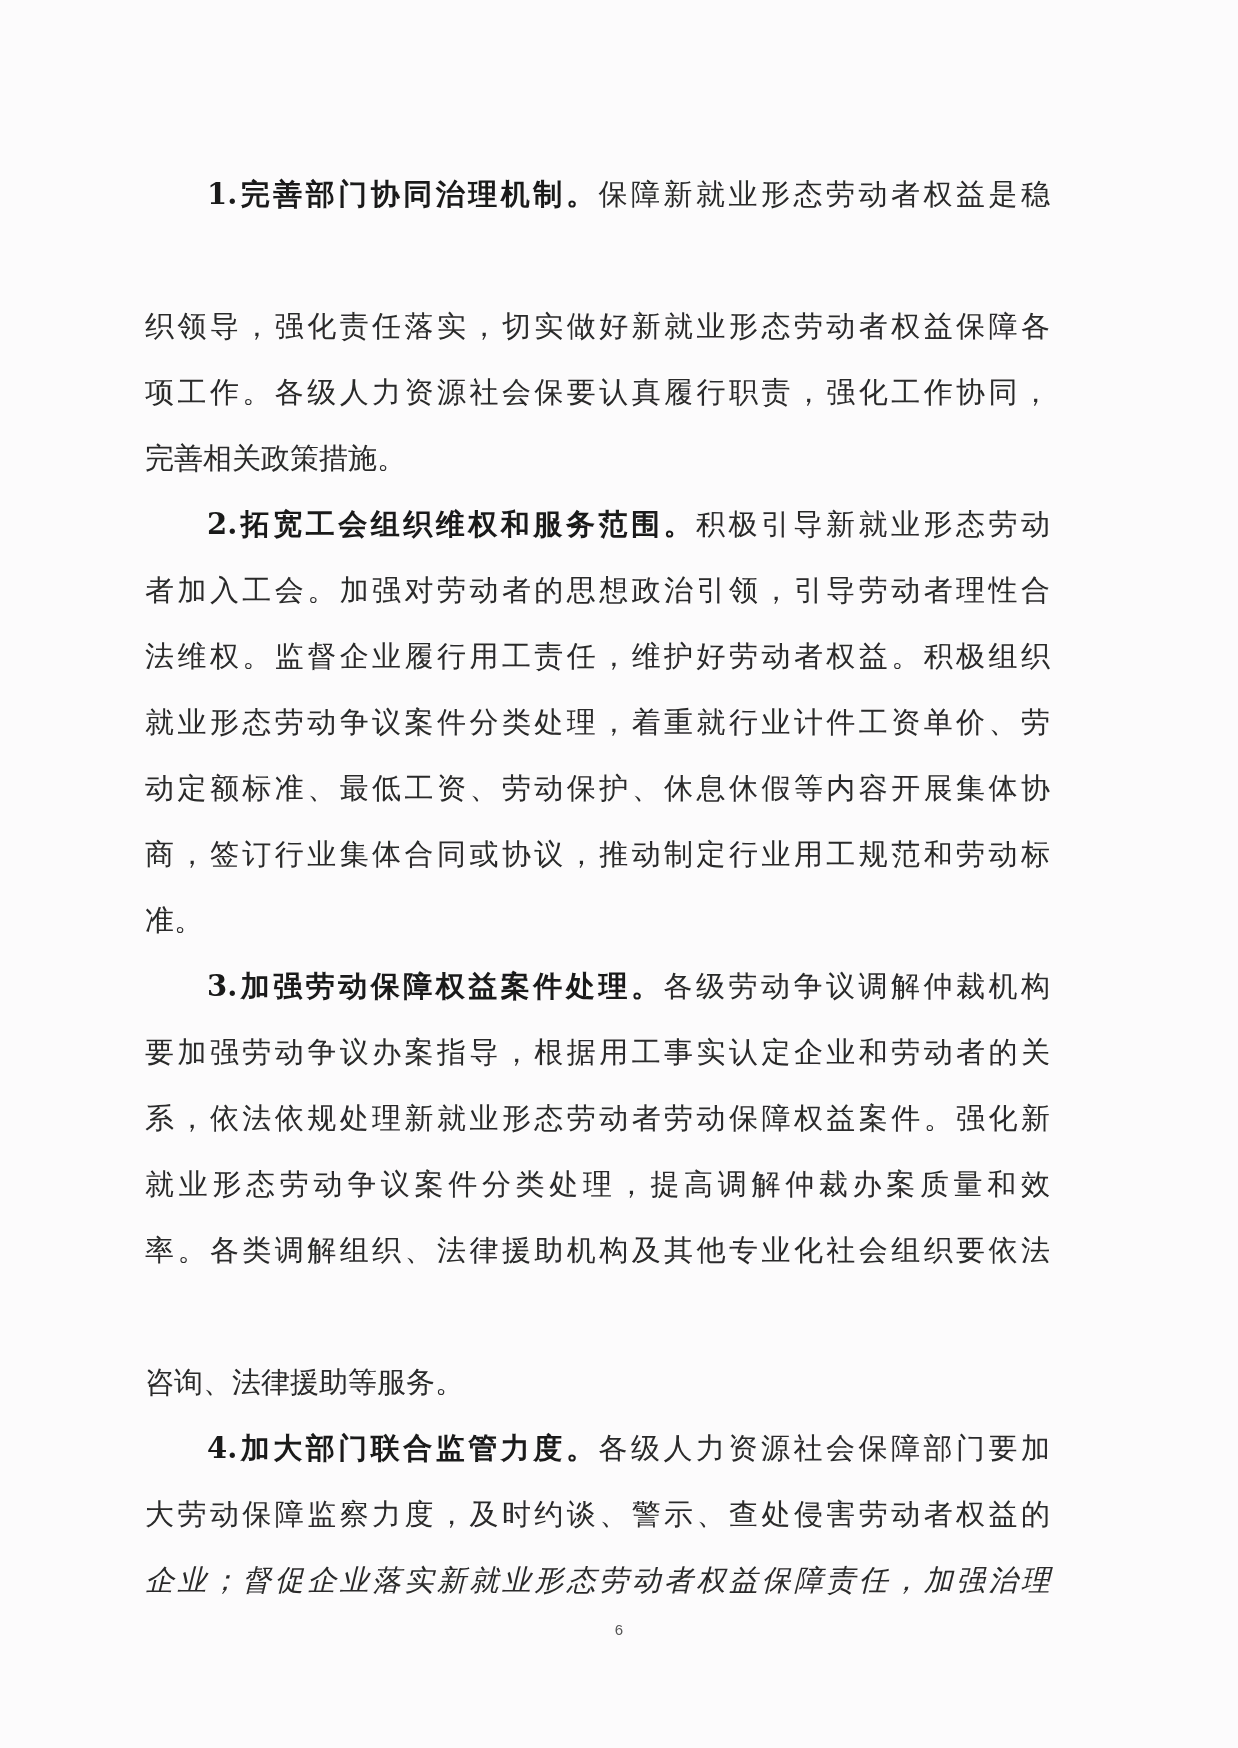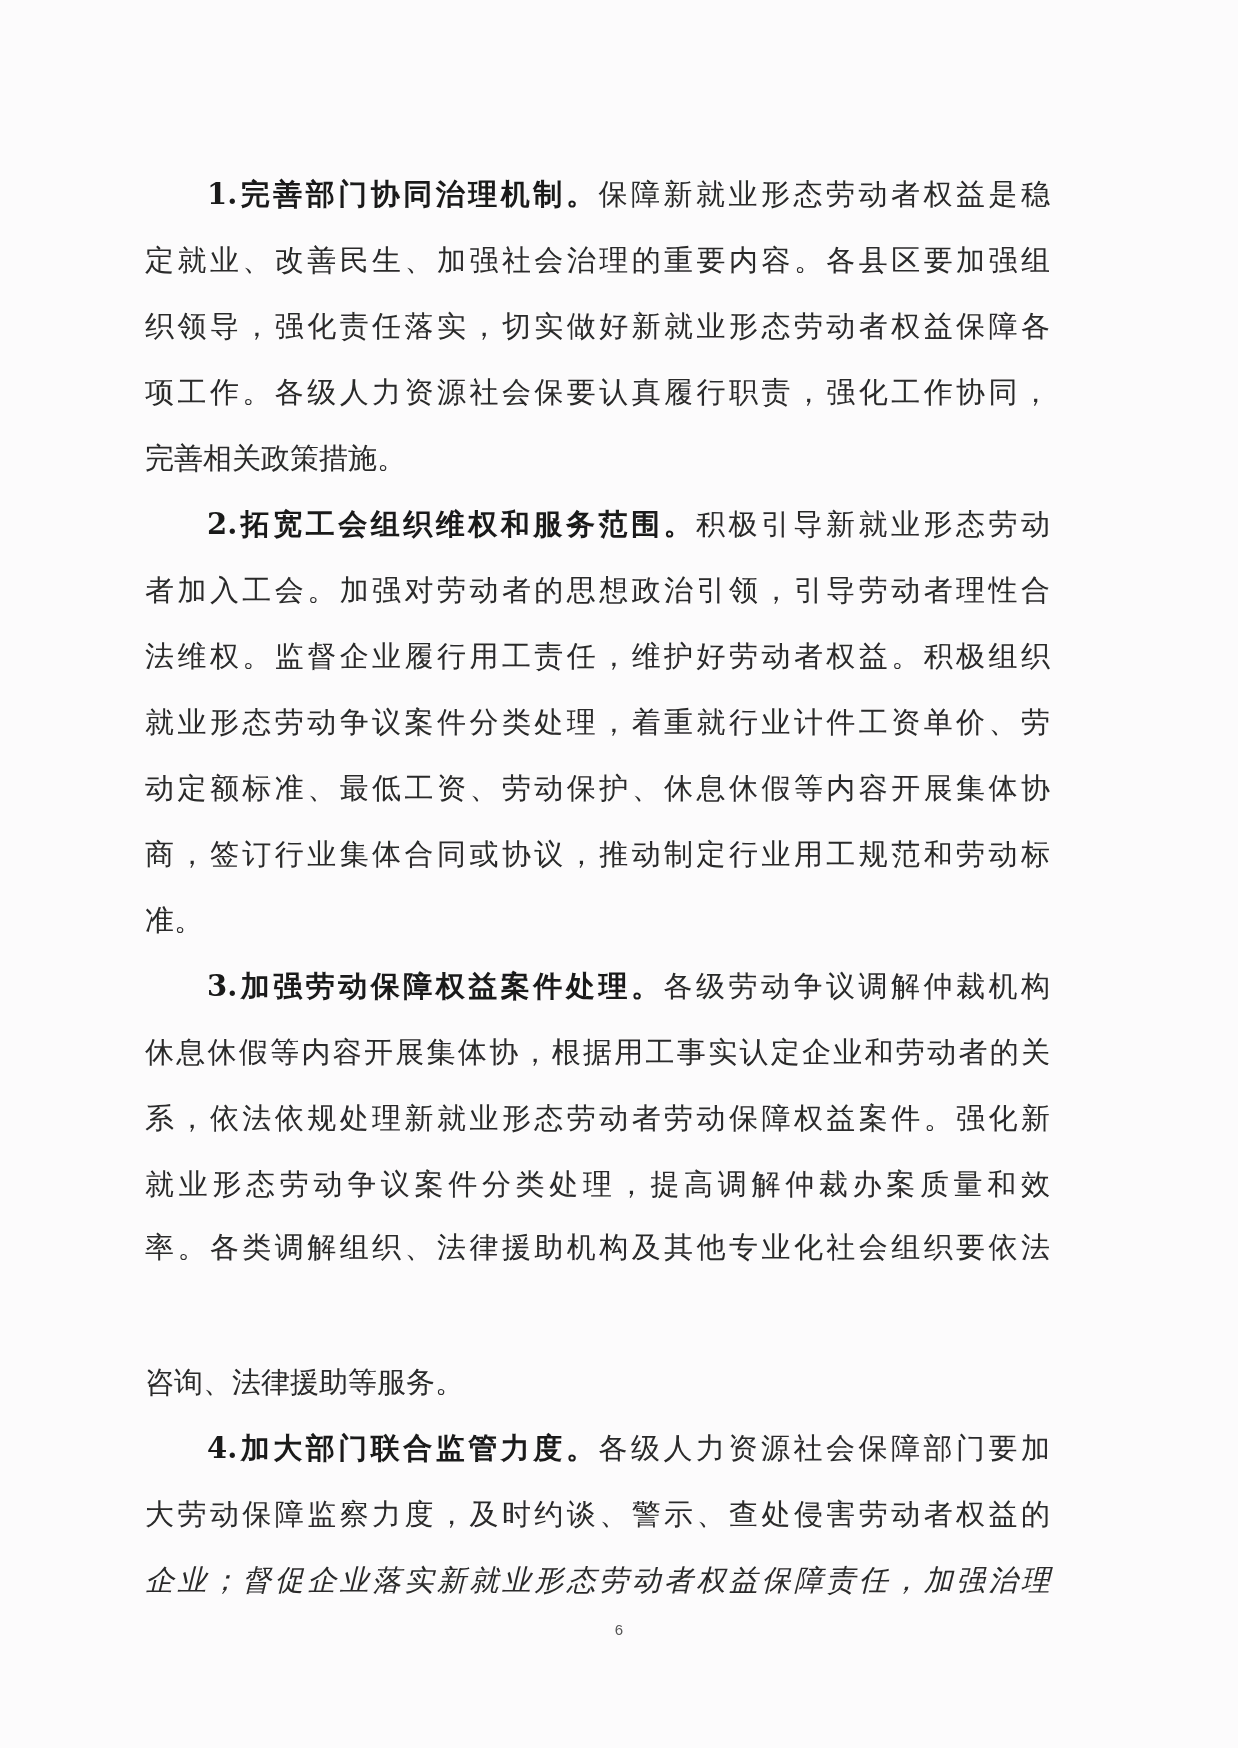--- a/index.html
+++ b/index.html
@@ -36,38 +36,37 @@
     font-size: 15px;
     color: #555;
   }
 </style>
 </head>
 <body>
 
 <div class="page">
 
   <div class="line indent" style="top:163px;"><span class="heading">1.</span><span class="heading">完善部门协同治理机制。</span><span>保障新就业形态劳动者权益是稳</span></div>
-  <div class="line" style="top:229px;">定就业、改善民生、加强社会治理的重要内容。各县区要加强组</div>
   <div class="line" style="top:295px;">织领导，强化责任落实，切实做好新就业形态劳动者权益保障各</div>
   <div class="line" style="top:361px;">项工作。各级人力资源社会保要认真履行职责，强化工作协同，</div>
   <div class="line last" style="top:427px;">完善相关政策措施。</div>
 
   <div class="line indent" style="top:493px;"><span class="heading">2.</span><span class="heading">拓宽工会组织维权和服务范围。</span><span>积极引导新就业形态劳动</span></div>
   <div class="line" style="top:559px;">者加入工会。加强对劳动者的思想政治引领，引导劳动者理性合</div>
   <div class="line" style="top:625px;">法维权。监督企业履行用工责任，维护好劳动者权益。积极组织</div>
   <div class="line" style="top:691px;">就业形态劳动争议案件分类处理，着重就行业计件工资单价、劳</div>
   <div class="line" style="top:757px;">动定额标准、最低工资、劳动保护、休息休假等内容开展集体协</div>
   <div class="line" style="top:823px;">商，签订行业集体合同或协议，推动制定行业用工规范和劳动标</div>
   <div class="line last" style="top:889px;">准。</div>
 
   <div class="line indent" style="top:955px;"><span class="heading">3.</span><span class="heading">加强劳动保障权益案件处理。</span><span>各级劳动争议调解仲裁机构</span></div>
-  <div class="line" style="top:1021px;">休息休假等内容开展集体协，根据用工事实认定企业和劳动者的关</div>
+  <div class="line" style="top:1021px;">要加强劳动争议办案指导，根据用工事实认定企业和劳动者的关</div>
   <div class="line" style="top:1087px;">系，依法依规处理新就业形态劳动者劳动保障权益案件。强化新</div>
   <div class="line" style="top:1153px;">就业形态劳动争议案件分类处理，提高调解仲裁办案质量和效</div>
-  <div class="line" style="top:1219px;font-family:Liberation Mono, monospace;">率。各类调解组织、法律援助机构及其他专业化社会组织要依法</div>
+  <div class="line" style="top:1219px;">率。各类调解组织、法律援助机构及其他专业化社会组织要依法</div>
   <div class="line last" style="top:1351px;">咨询、法律援助等服务。</div>
 
   <div class="line indent" style="top:1417px;"><span class="heading">4.</span><span class="heading">加大部门联合监管力度。</span><span>各级人力资源社会保障部门要加</span></div>
   <div class="line" style="top:1483px;">大劳动保障监察力度，及时约谈、警示、查处侵害劳动者权益的</div>
   <div class="line" style="top:1549px;font-style:italic;">企业；督促企业落实新就业形态劳动者权益保障责任，加强治理</div>
 
   <div class="page-number">6</div>
 </div>
 
 </body></html>

